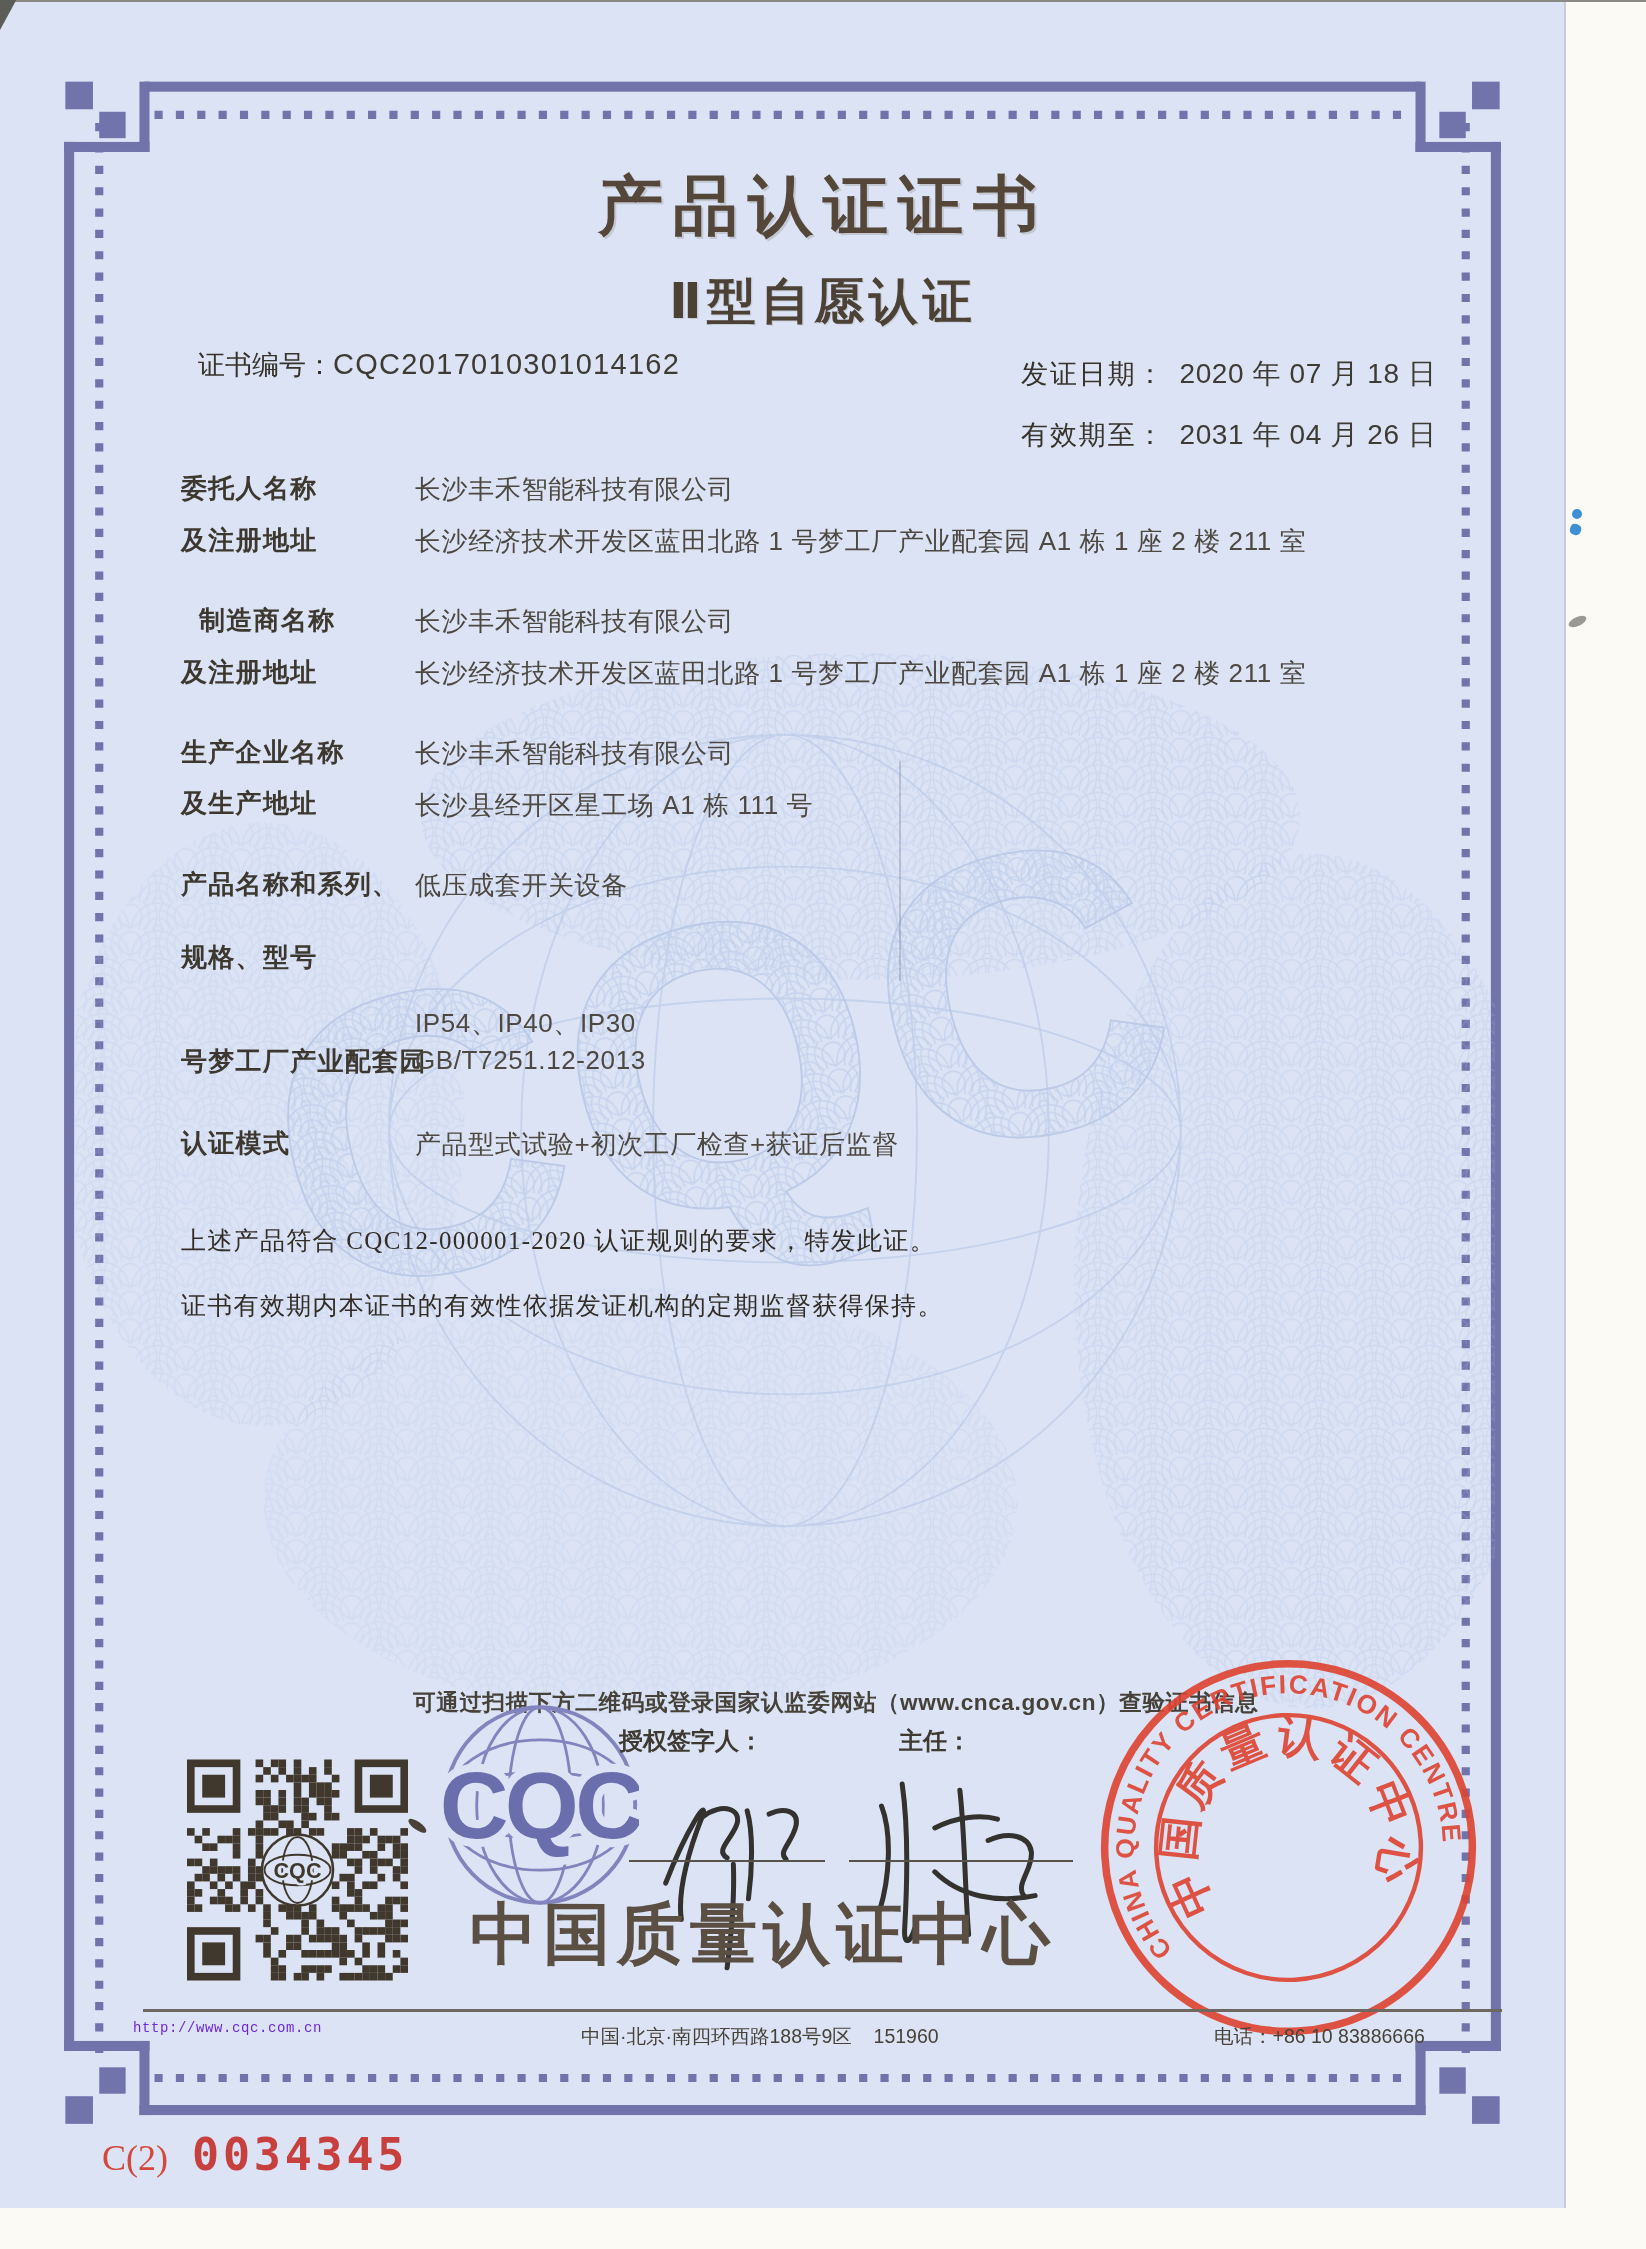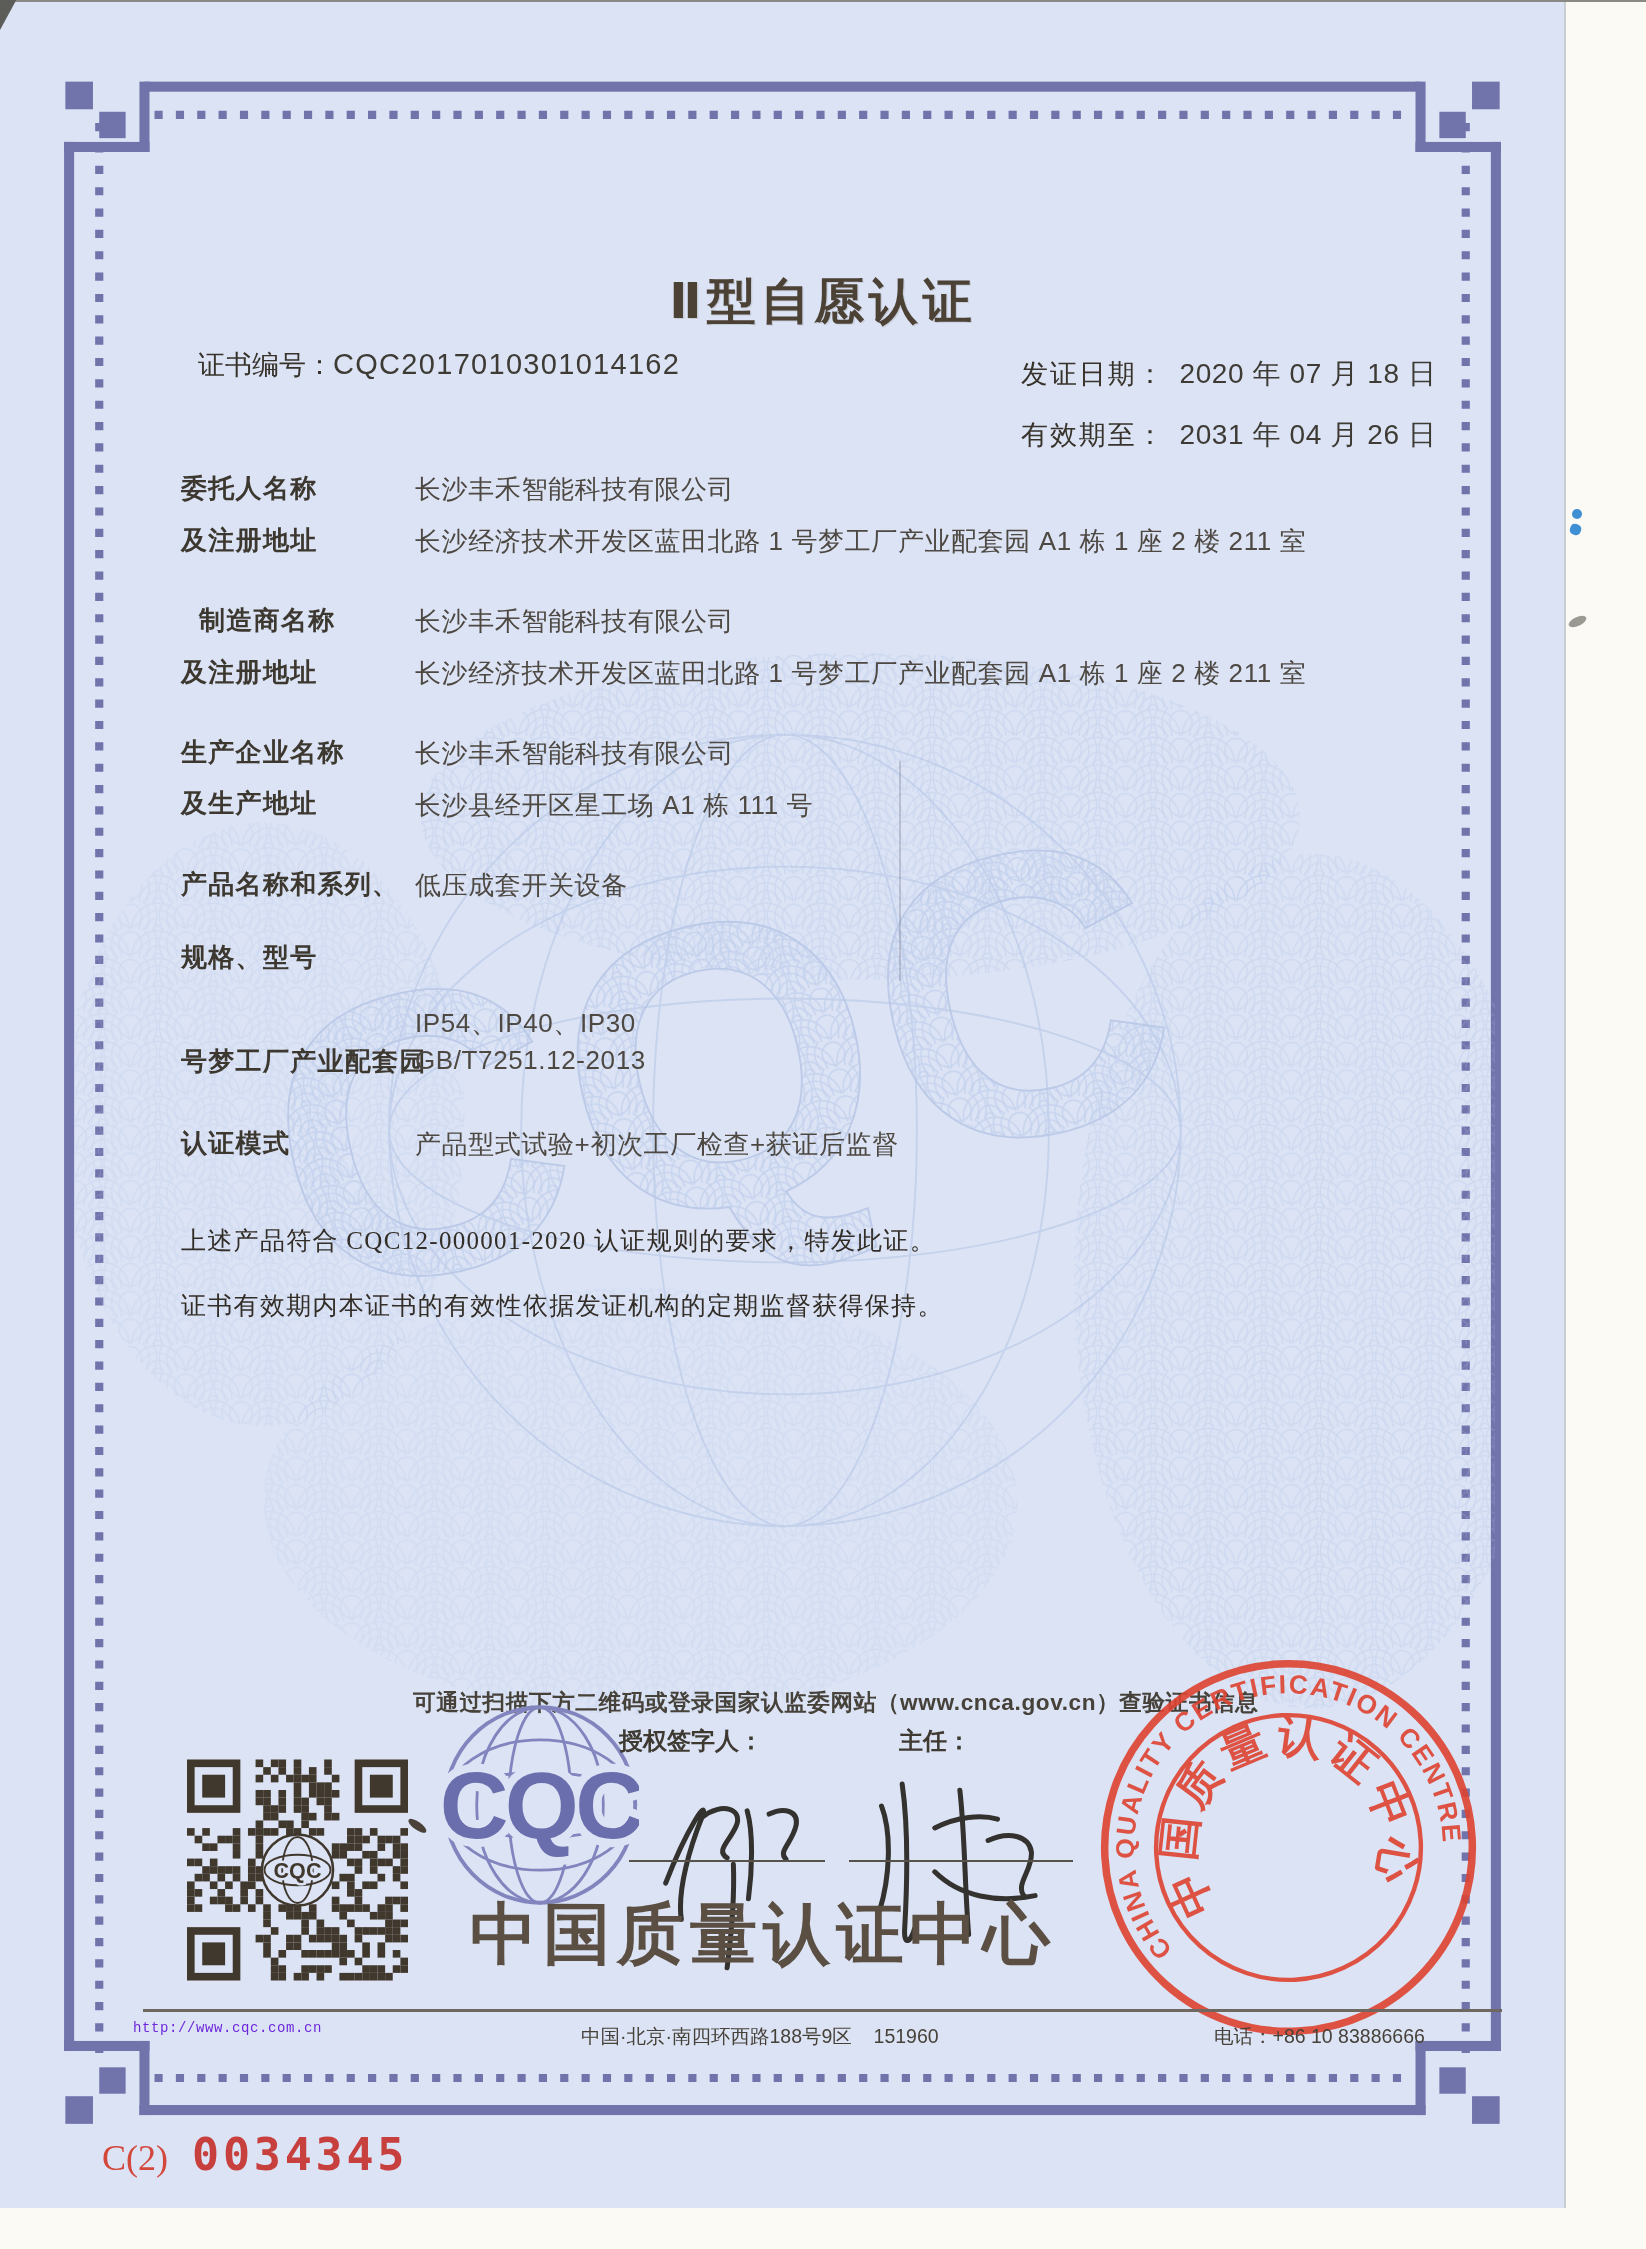--- a/index.html
+++ b/index.html
@@ -106,20 +106,21 @@
       <ellipse cx="1130" cy="760" rx="210" ry="630"></ellipse>
       <ellipse cx="1130" cy="760" rx="630" ry="420"></ellipse>
       <ellipse cx="1130" cy="760" rx="630" ry="210"></ellipse>
     </g>
     <g transform="translate(1080,870) rotate(-13)">
       <text text-anchor="middle" font-size="640" font-weight="bold" letter-spacing="10" fill="url(#sg)" stroke="#93aad6" stroke-width="3" opacity="0.85">CQC</text>
     </g>
   </svg>
   <div class="abs crease"></div>
 
+  <div class="abs title">产品认证证书</div>
   <div class="abs subtitle">Ⅱ型自愿认证</div>
 
   <div class="abs certrow kai" style="left:198px;top:347px;">
     <span>证书编号：</span><span class="certno">CQC2017010301014162</span>
   </div>
   <div class="abs daterow kai" style="left:1021px;top:355px;">
     <span>发证日期：</span><span class="dateval pre">2020 年 07 月 18 日</span>
   </div>
   <div class="abs daterow kai" style="left:1021px;top:416px;">
     <span>有效期至：</span><span class="dateval pre">2031 年 04 月 26 日</span>

